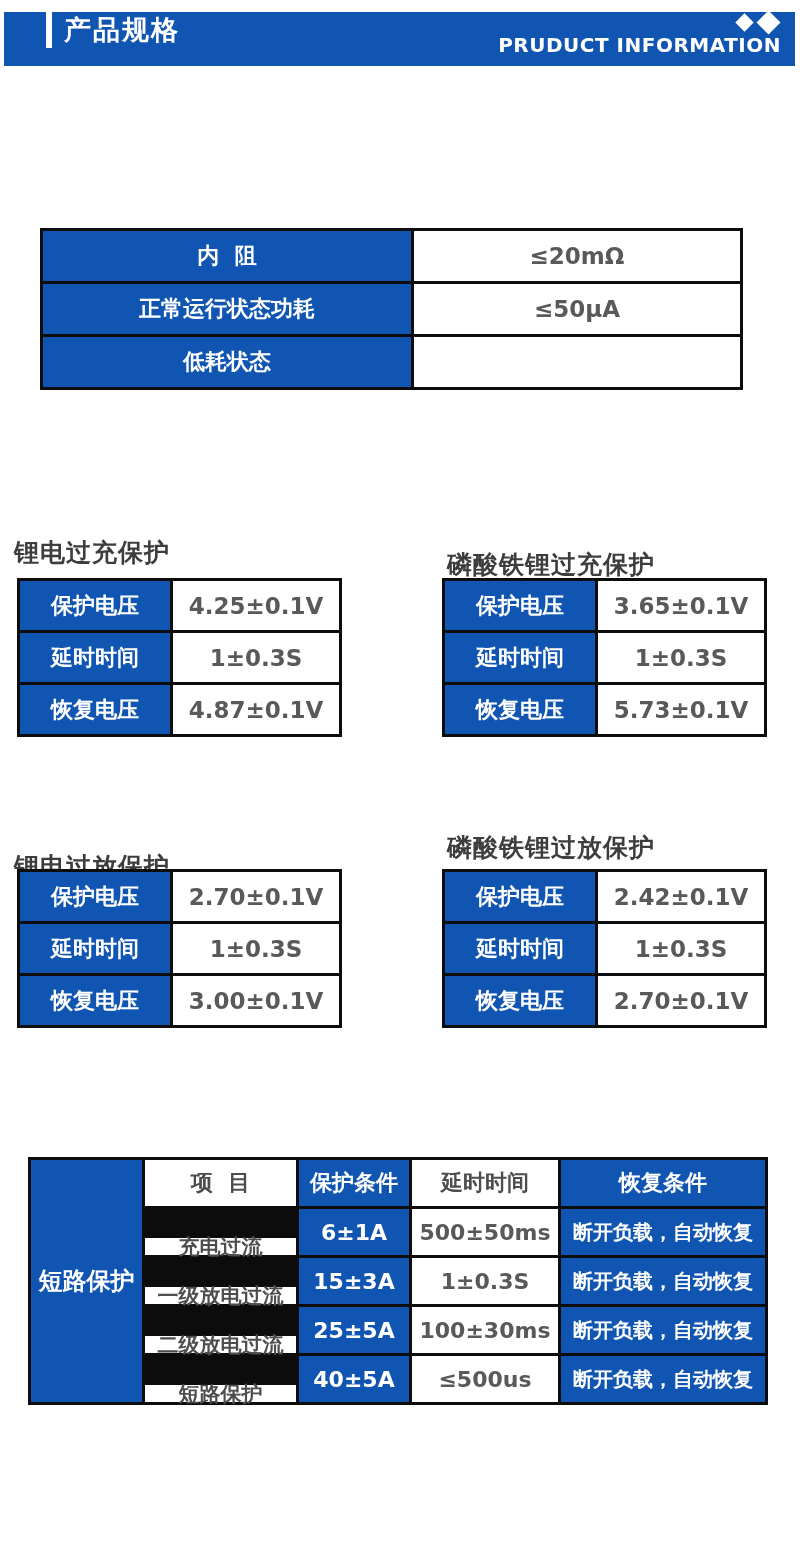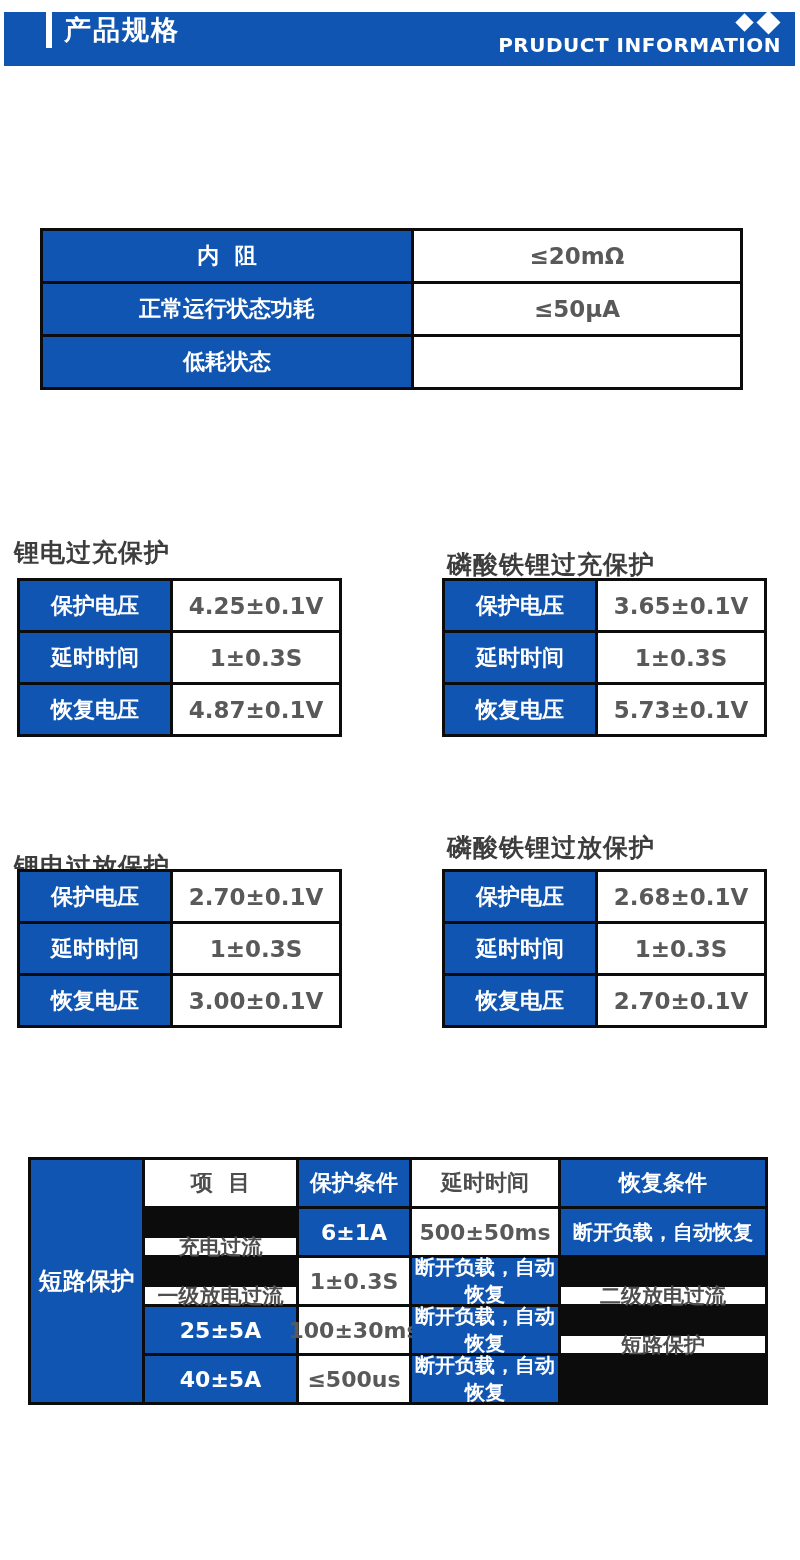--- a/index.html
+++ b/index.html
@@ -127,41 +127,42 @@
     <div class="cell blue">保护电压</div>
     <div class="cell white">2.70±0.1V</div>
     <div class="cell blue">延时时间</div>
     <div class="cell white">1±0.3S</div>
     <div class="cell blue">恢复电压</div>
     <div class="cell white">3.00±0.1V</div>
   </section>
 
   <section class="gridtable ptable" id="ptable-3">
     <div class="cell blue">保护电压</div>
-    <div class="cell white">2.68±0.1V</div>
+    <div class="cell white">2.42±0.1V</div>
     <div class="cell blue">延时时间</div>
     <div class="cell white">1±0.3S</div>
     <div class="cell blue">恢复电压</div>
     <div class="cell white">2.70±0.1V</div>
   </section>
 
   <section class="gridtable" id="oc-table">
     <div class="cell blue group">短路保护</div>
 
     <div class="cell white hdr pre">项  目</div>
     <div class="cell blue hdr">保护条件</div>
     <div class="cell white hdr">延时时间</div>
     <div class="cell blue hdr">恢复条件</div>
 
     <div class="cell white item">充电过流</div>
     <div class="cell blue cond">6±1A</div>
     <div class="cell white delay">500±50ms</div>
     <div class="cell blue recover">断开负载，自动恢复</div>
 
     <div class="cell white item">一级放电过流</div>
+    <div class="cell blue cond">15±3A</div>
     <div class="cell white delay">1±0.3S</div>
     <div class="cell blue recover">断开负载，自动恢复</div>
 
     <div class="cell white item">二级放电过流</div>
     <div class="cell blue cond">25±5A</div>
     <div class="cell white delay">100±30ms</div>
     <div class="cell blue recover">断开负载，自动恢复</div>
 
     <div class="cell white item">短路保护</div>
     <div class="cell blue cond">40±5A</div>

